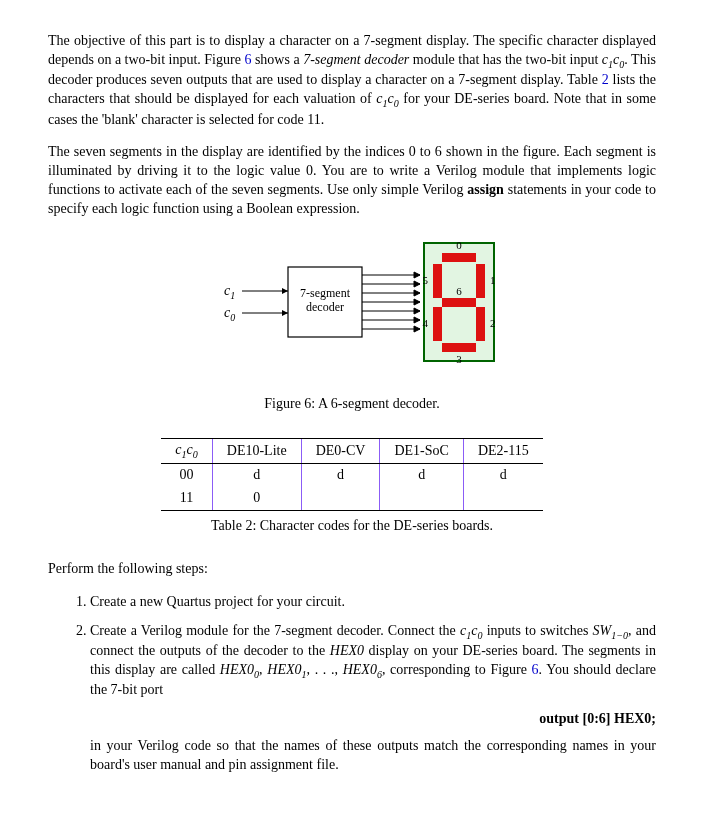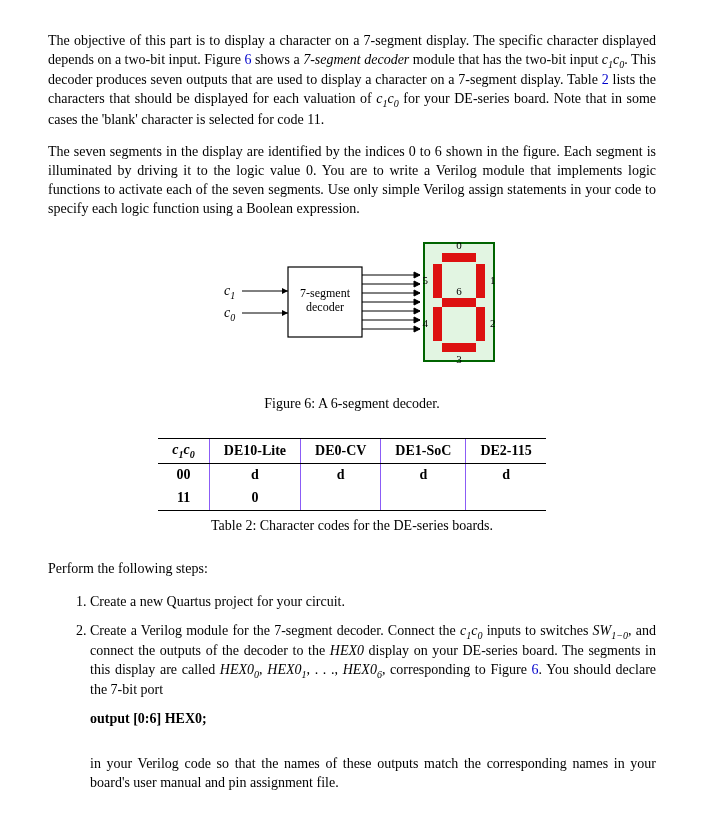--- a/index.html
+++ b/index.html
@@ -13,50 +13,50 @@
     color: #000;
     background: #fff;
   }
   p { margin: 0 0 14px 0; text-align: justify; }
   .figure-wrap { text-align: center; margin: 18px auto 10px auto; }
   .figure-caption { text-align: center; margin: 12px 0 24px 0; }
   .table-caption { text-align: center; margin: 0 0 24px 0; }
   a.link { color: #0000cc; text-decoration: none; }
   .sub { font-size: 0.72em; vertical-align: sub; }
   .ital { font-style: italic; margin-top: 16px; }
-  .bold { font-weight: normal; }
+  .bold { font-weight: bold; }
 
   
   svg.fig6 { width: 320px; height: 140px; }
 
   
   table.codes {
     border-collapse: collapse;
     margin: 0 auto 6px auto;
     font-size: 14px;
   }
   table.codes th, table.codes td {
     padding: 2px 14px;
     text-align: center;
-    font-weight: bold;
+    font-weight: normal;
   }
   table.codes thead th {
     border-bottom: 1px solid #000;
     border-top: 1px solid #000;
   }
   table.codes th + th, table.codes td + td {
     border-left: 1px solid #8b5cf6;
   }
   table.codes tbody tr:last-child td {
     border-bottom: 1px solid #000;
   }
 
   ol.steps { padding-left: 42px; margin: 4px 0; }
   ol.steps > li { margin-bottom: 10px; text-align: justify; }
-  .center-code { text-align: left; font-weight: bold; margin: 10px 0 26px 0; }
+  .center-code { text-align: right; font-weight: bold; margin: 10px 0 8px 0; }
 </style>
 </head>
 <body>
 
 <p>
   <span>The objective of this part is to display a character on a 7-segment display. The specific character displayed depends on a two-bit input. Figure </span><a class="link">6</a><span> shows a </span><span class="ital">7-segment decoder</span><span> module that has the two-bit input </span><span class="ital"><span>c</span><span class="sub">1</span></span><span class="ital"><span>c</span><span class="sub">0</span></span><span>. This decoder produces seven outputs that are used to display a character on a 7-segment display. Table </span><a class="link">2</a><span> lists the characters that should be displayed for each valuation of </span><span class="ital"><span>c</span><span class="sub">1</span></span><span class="ital"><span>c</span><span class="sub">0</span></span><span> for your DE-series board. Note that in some cases the 'blank' character is selected for code 11.</span>
 </p>
 
 <p>
   <span>The seven segments in the display are identified by the indices 0 to 6 shown in the figure. Each segment is illuminated by driving it to the logic value 0. You are to write a Verilog module that implements logic functions to activate each of the seven segments. Use only simple Verilog </span><span class="bold">assign</span><span> statements in your code to specify each logic function using a Boolean expression.</span>

